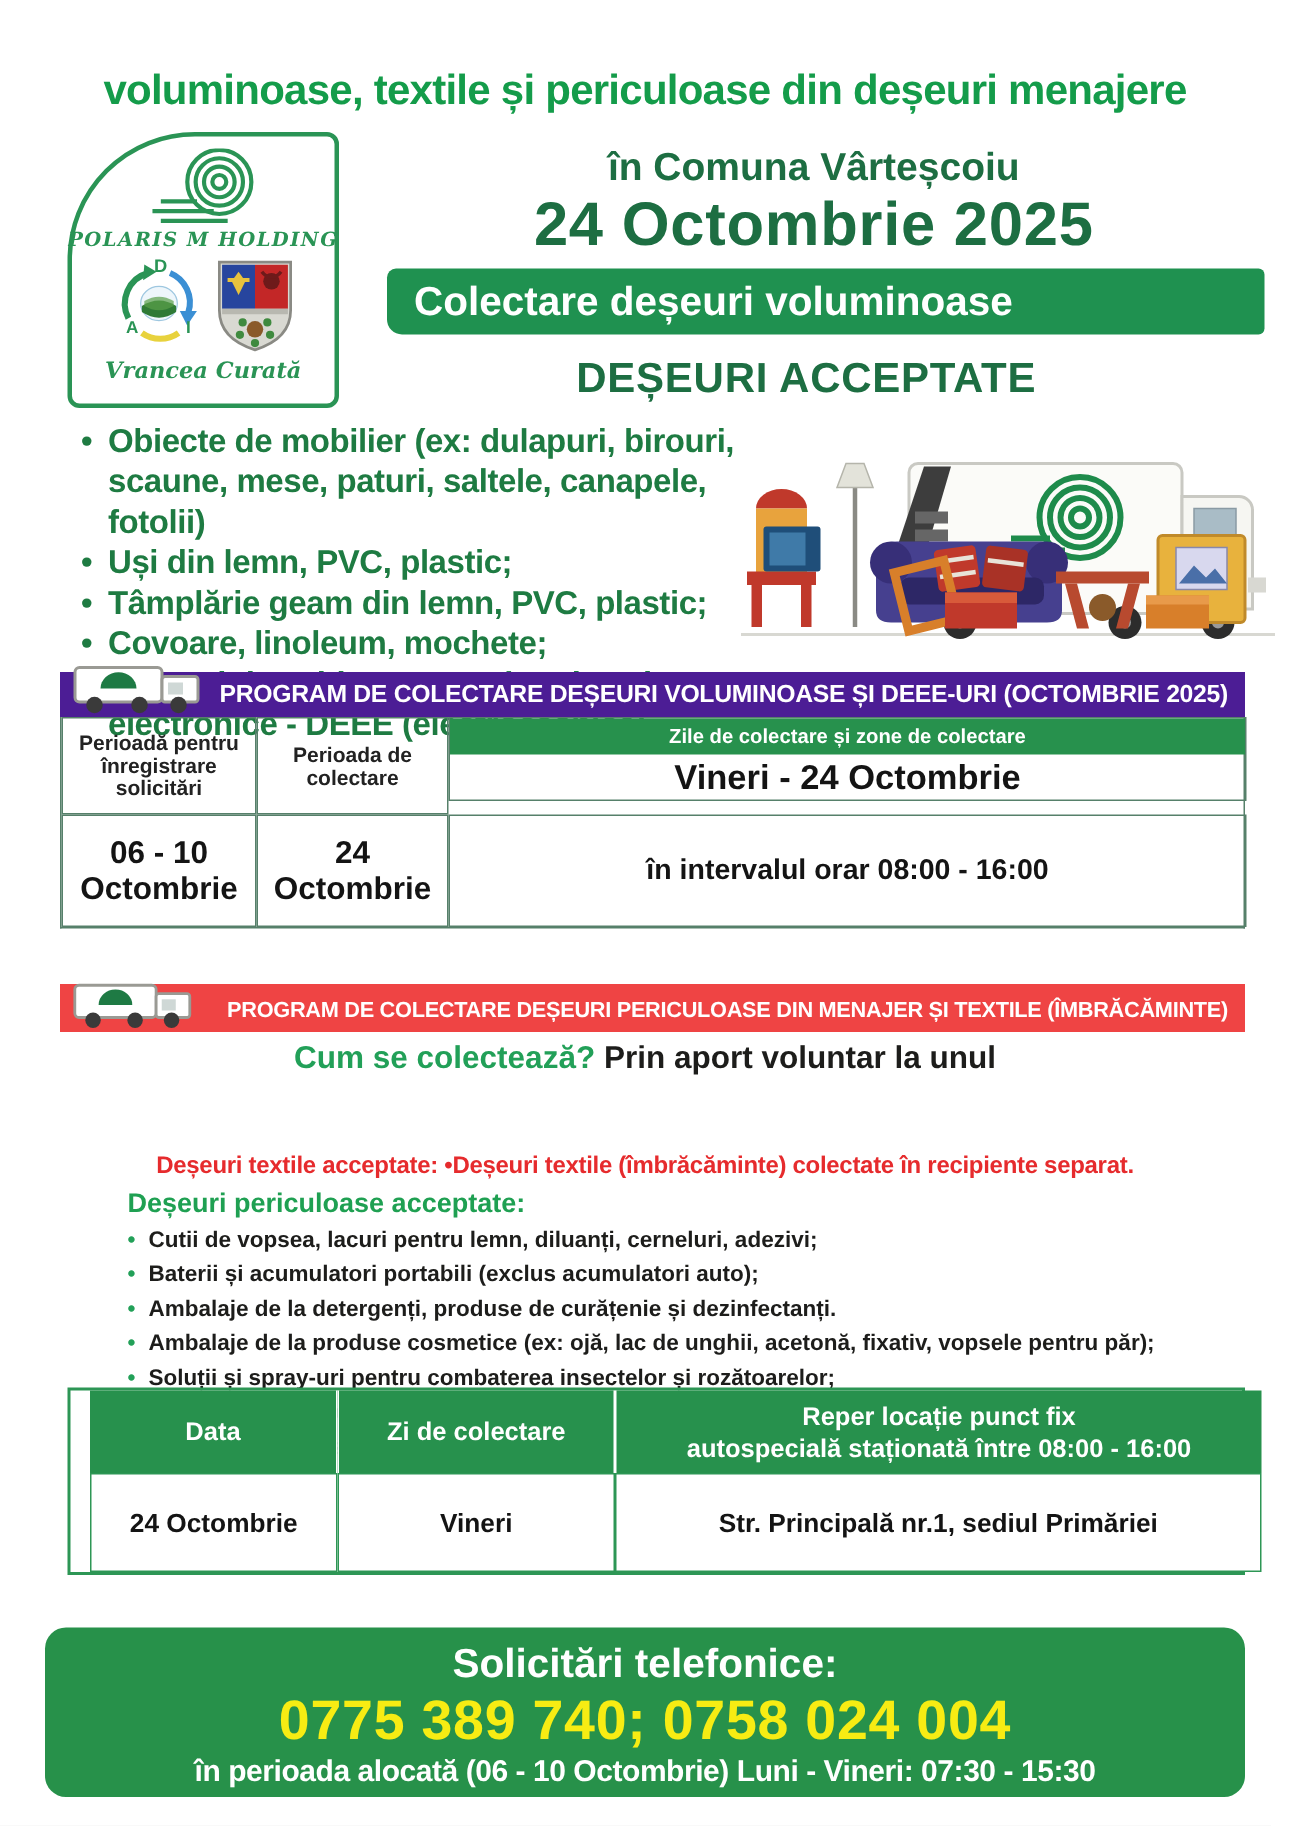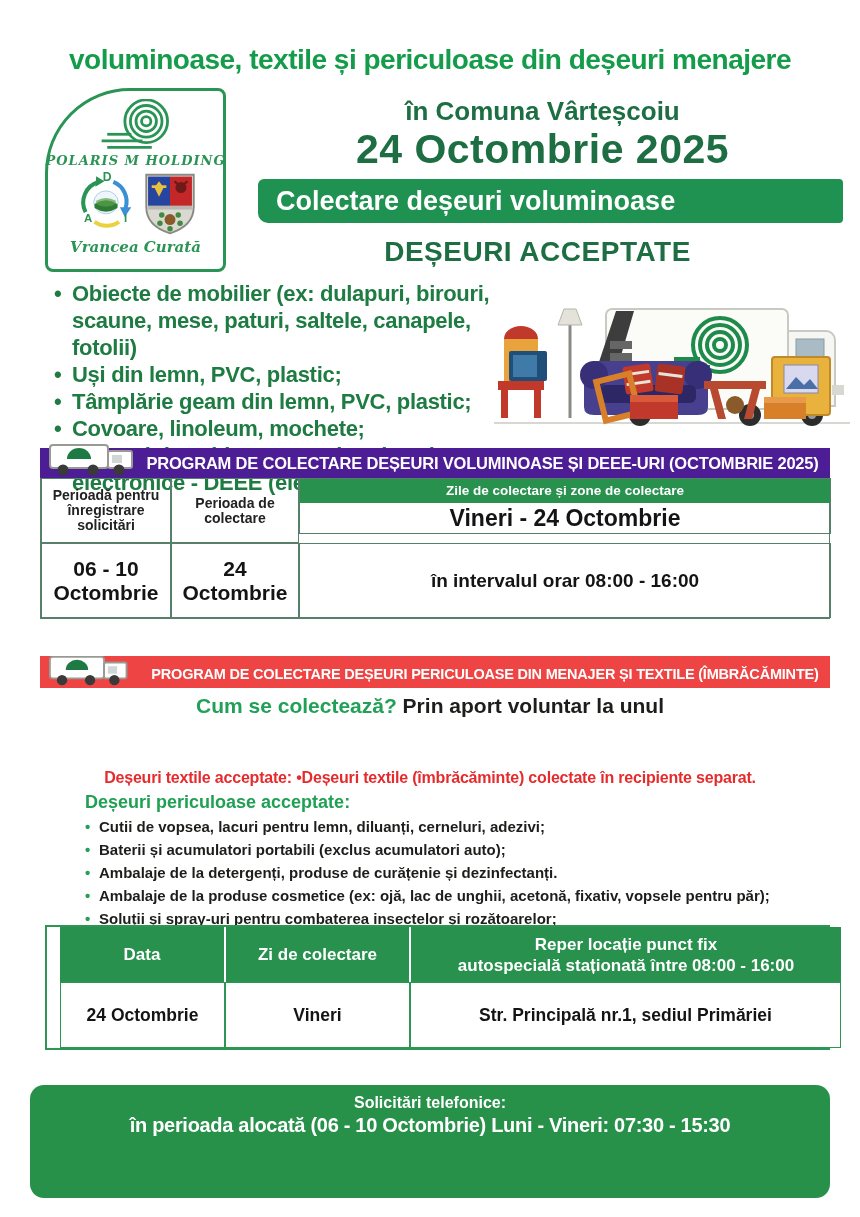--- a/index.html
+++ b/index.html
@@ -82,21 +82,21 @@
   .t2-row { display:grid; grid-template-columns:165px 185px 431px; }
   .t2-row > div { border:1px solid #2d9655; }
   .t2-head > div { background:#27914d; color:#fff; font-size:17px; line-height:21px;
     height:55px; border-color:#fff; border-width:0 1.5px; }
   .t2-head > div:first-child { border-left:none; }
   .t2-head > div:last-child { border-right:none; }
   .t2-body > div { height:66px; font-size:17.5px; color:#141414; background:#fff; }
   
   .footer-box { position:absolute; left:30px; top:1085px; width:800px; height:113px;
     background:#27914a; border-radius:14px; text-align:center; color:#fff; }
-  .footer-l1 { font-size:16px; margin-top:9px; }
+  .footer-l1 { font-size:27px; margin-top:9px; }
   .footer-phones { font-size:37px; color:#f7ec13; margin-top:1px; letter-spacing:0.5px; }
   .footer-l3 { font-size:20px; margin-top:2px; letter-spacing:-0.3px; }
 </style>
 </head>
 <body>
 
 <div class="page">
 
   <div class="title l2">voluminoase, textile și periculoase din deșeuri menajere</div>
   <div class="subtitle-loc">în Comuna Vârteșcoiu</div>
@@ -288,16 +288,17 @@
     </div>
     <div class="t2-row t2-body">
       <div class="c">24 Octombrie</div>
       <div class="c">Vineri</div>
       <div class="c">Str. Principală nr.1, sediul Primăriei</div>
     </div>
   </div>
 
   <div class="footer-box">
     <div class="footer-l1">Solicitări telefonice:</div>
+    <div class="footer-phones">0775 389 740; 0758 024 004</div>
     <div class="footer-l3">în perioada alocată (06 - 10 Octombrie) Luni - Vineri: 07:30 - 15:30</div>
   </div>
 
 </div>
 
 </body></html>

